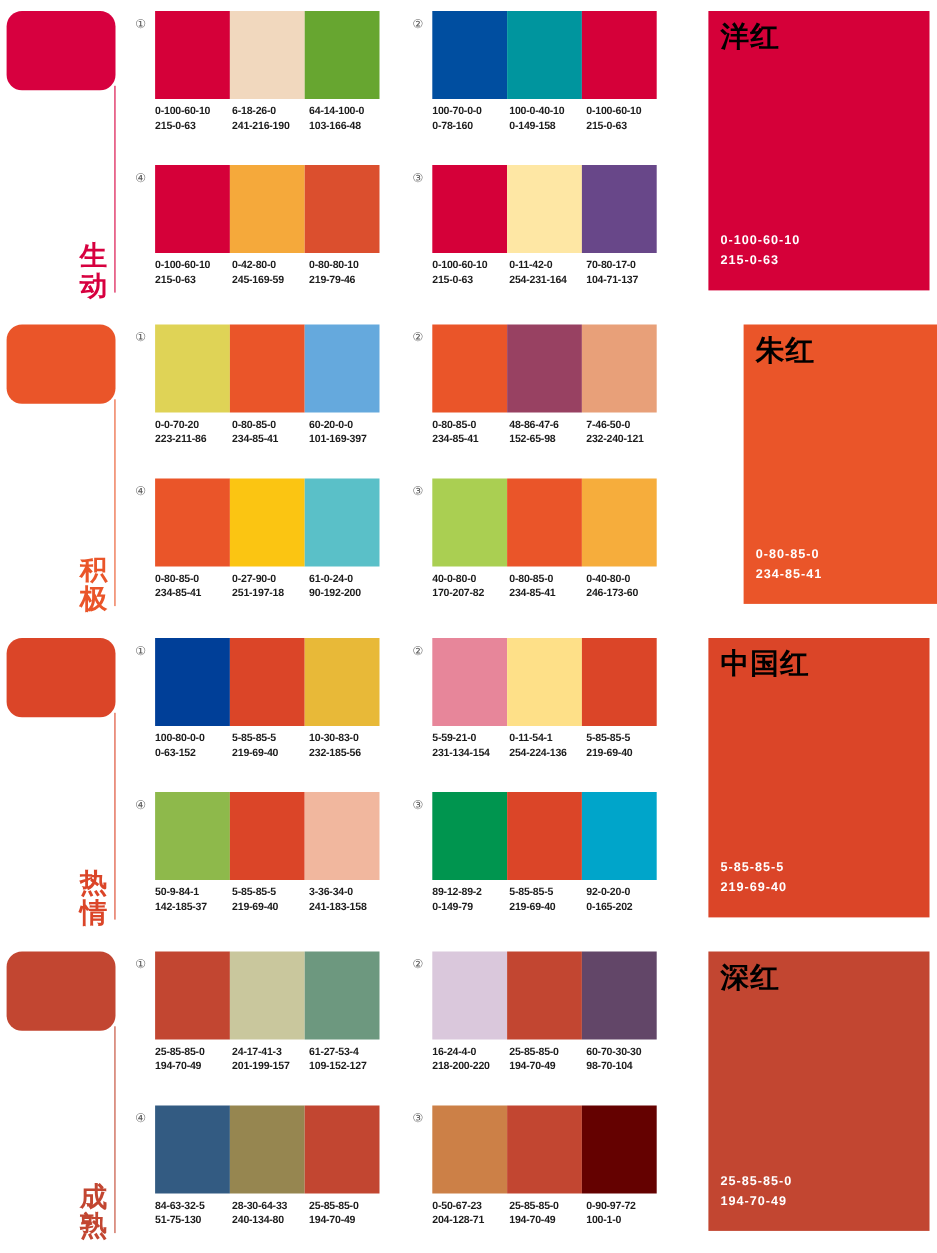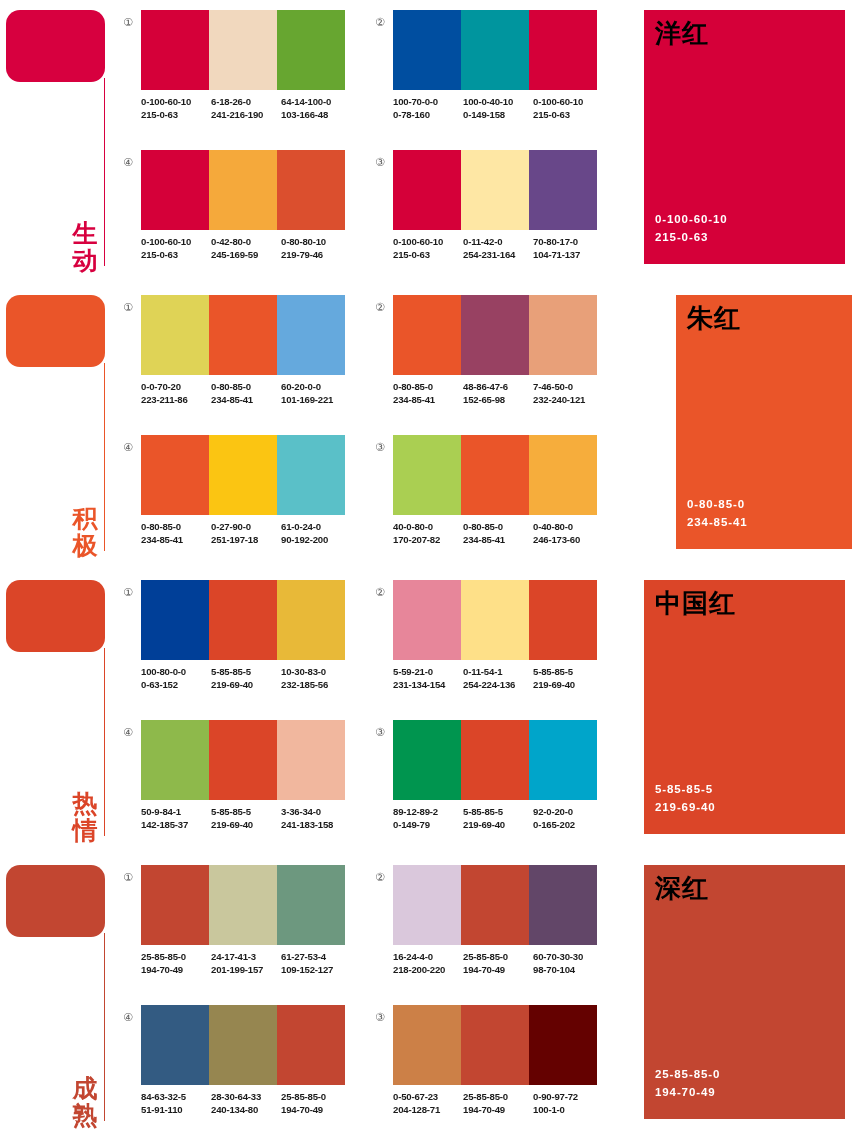--- a/index.html
+++ b/index.html
@@ -270,21 +270,21 @@
           <div class="code-cell">
             <span class="cmyk">0-0-70-20</span>
             <span class="rgb">223-211-86</span>
           </div>
           <div class="code-cell">
             <span class="cmyk">0-80-85-0</span>
             <span class="rgb">234-85-41</span>
           </div>
           <div class="code-cell">
             <span class="cmyk">60-20-0-0</span>
-            <span class="rgb">101-169-221</span>
+            <span class="rgb">101-169-397</span>
           </div>
         </div>
       </div>
       <div class="group c2 r1">
         <div class="grp-num">②</div>
         <div class="swatches">
           <div class="swatch" style="background: rgb(234, 85, 41);"></div>
           <div class="swatch" style="background: rgb(152, 65, 98);"></div>
           <div class="swatch" style="background: rgb(232, 160, 121);"></div>
         </div>
@@ -516,21 +516,21 @@
       <div class="group c1 r2">
         <div class="grp-num">④</div>
         <div class="swatches">
           <div class="swatch" style="background: rgb(51, 91, 130);"></div>
           <div class="swatch" style="background: rgb(150, 134, 80);"></div>
           <div class="swatch" style="background: rgb(194, 70, 49);"></div>
         </div>
         <div class="codes">
           <div class="code-cell">
             <span class="cmyk">84-63-32-5</span>
-            <span class="rgb">51-91-110</span>
+            <span class="rgb">51-75-130</span>
           </div>
           <div class="code-cell">
             <span class="cmyk">28-30-64-33</span>
             <span class="rgb">240-134-80</span>
           </div>
           <div class="code-cell">
             <span class="cmyk">25-85-85-0</span>
             <span class="rgb">194-70-49</span>
           </div>
         </div>

